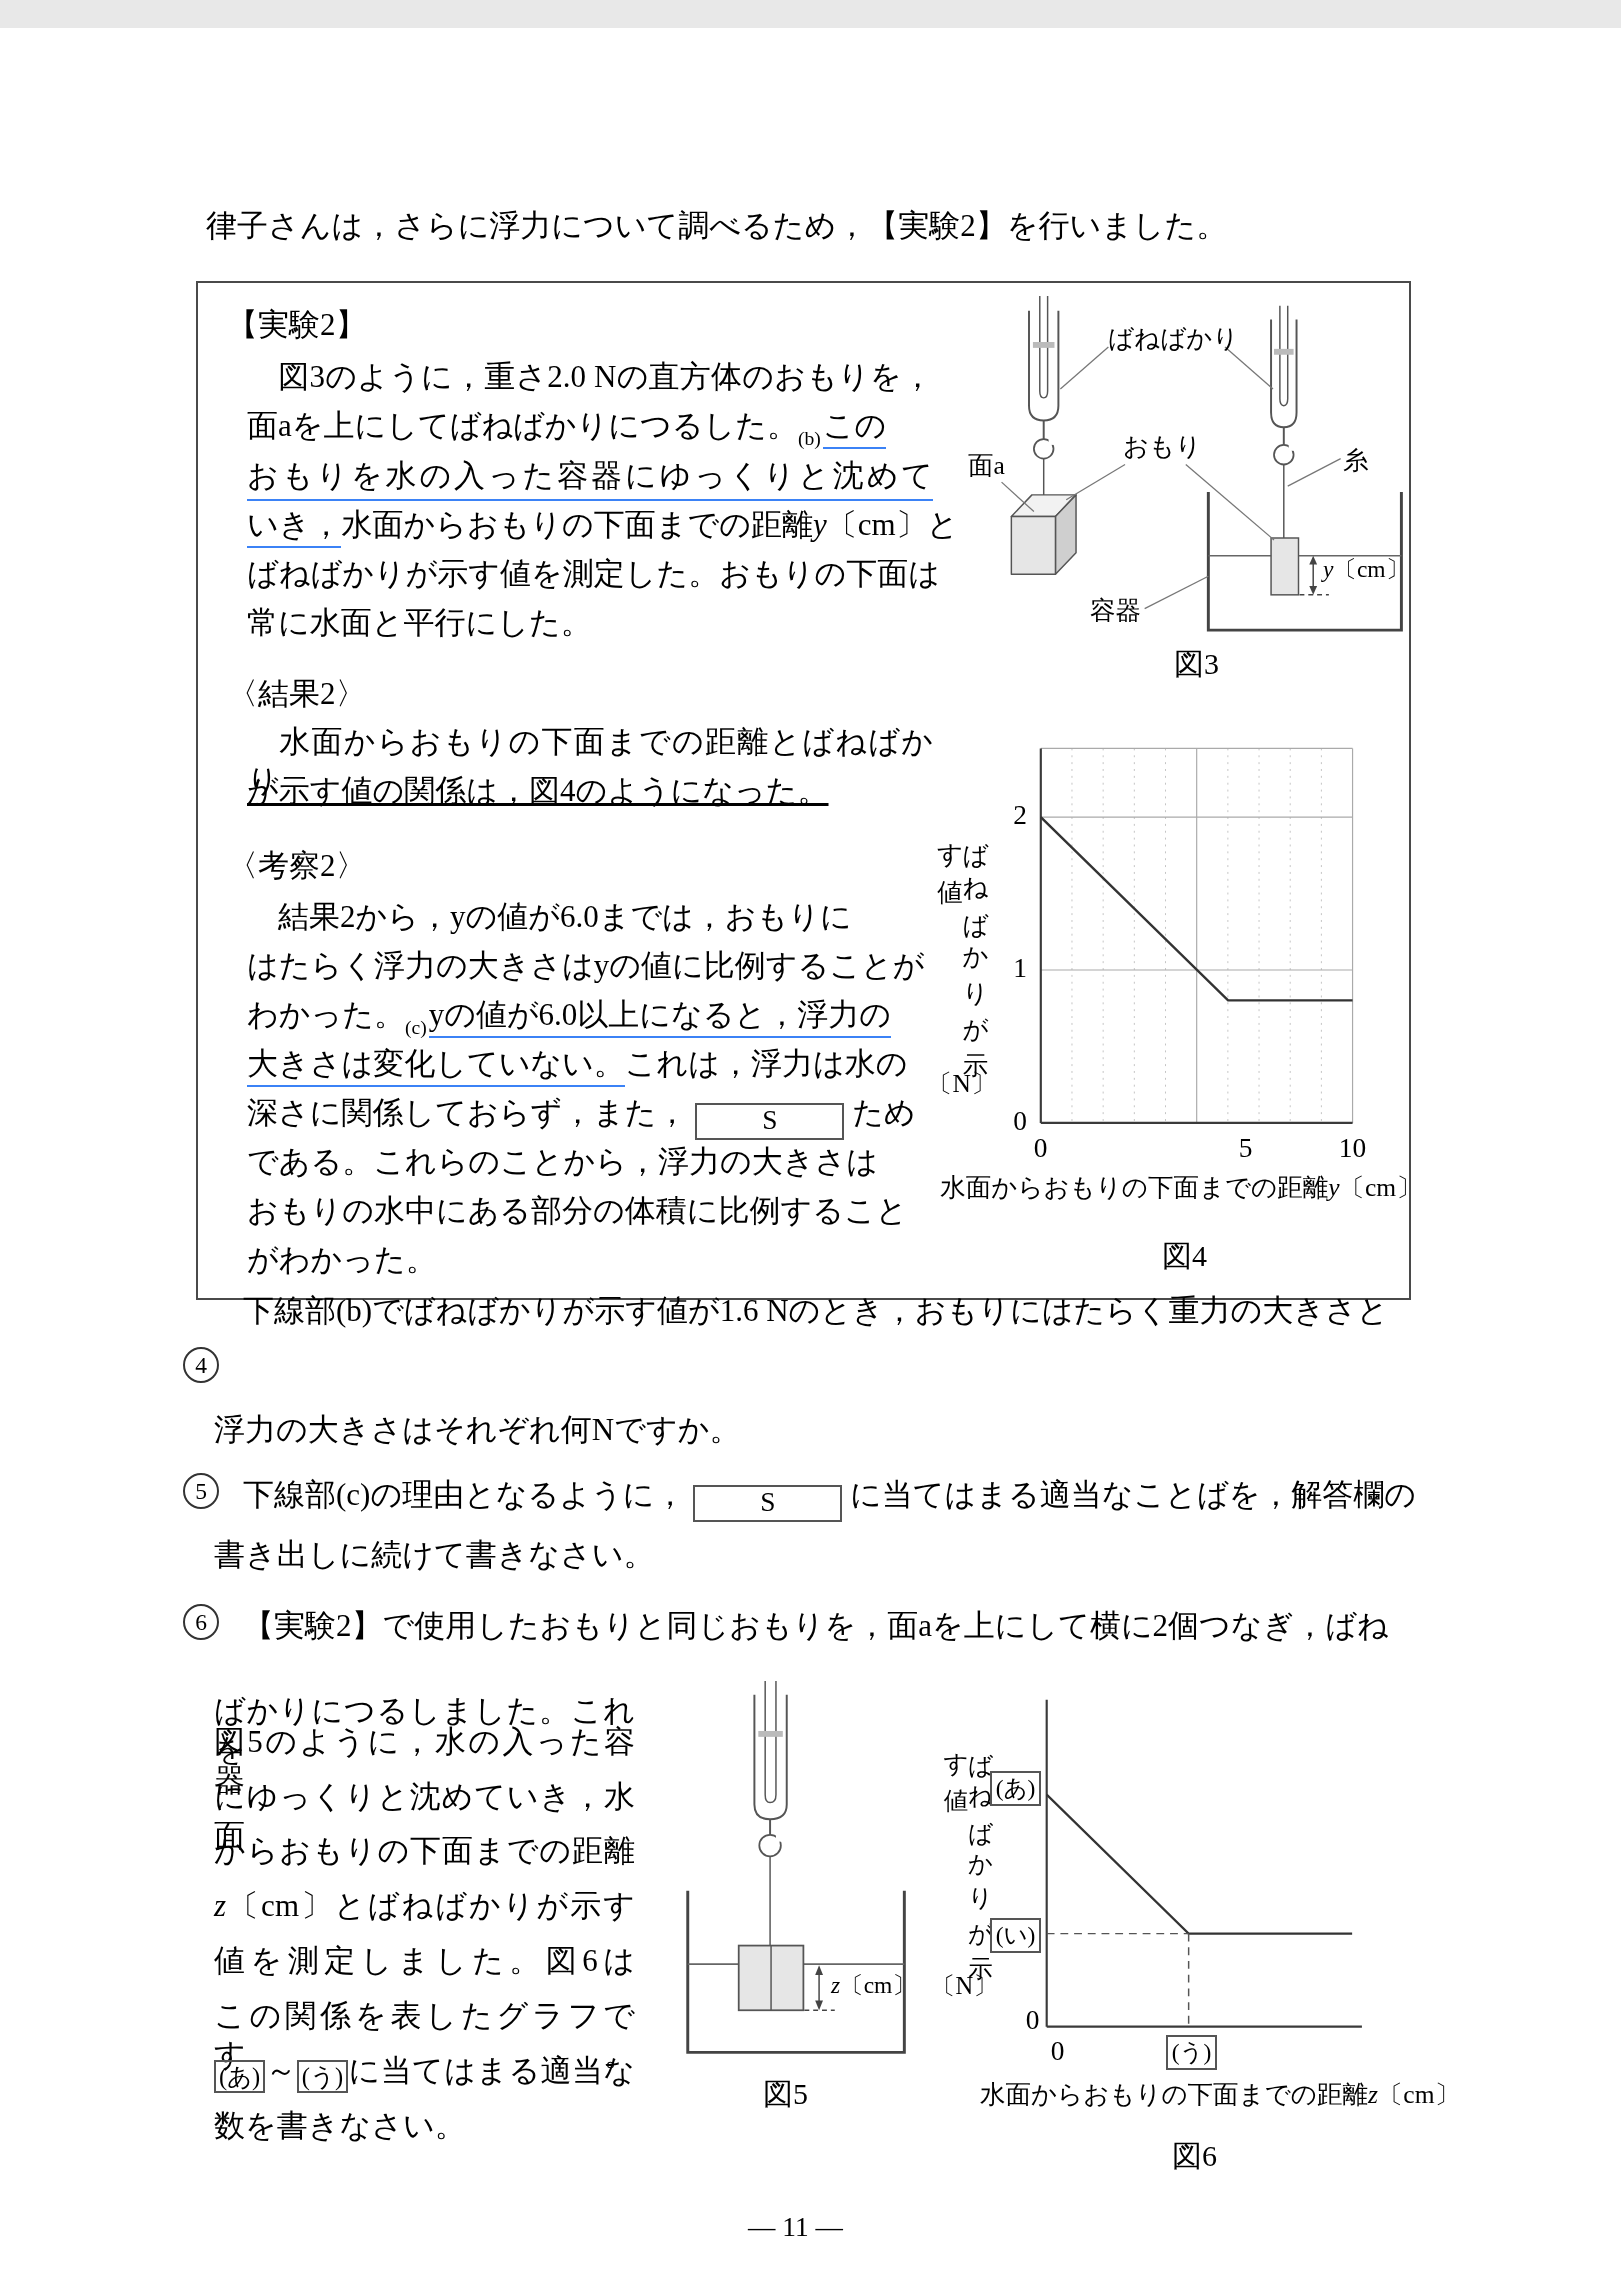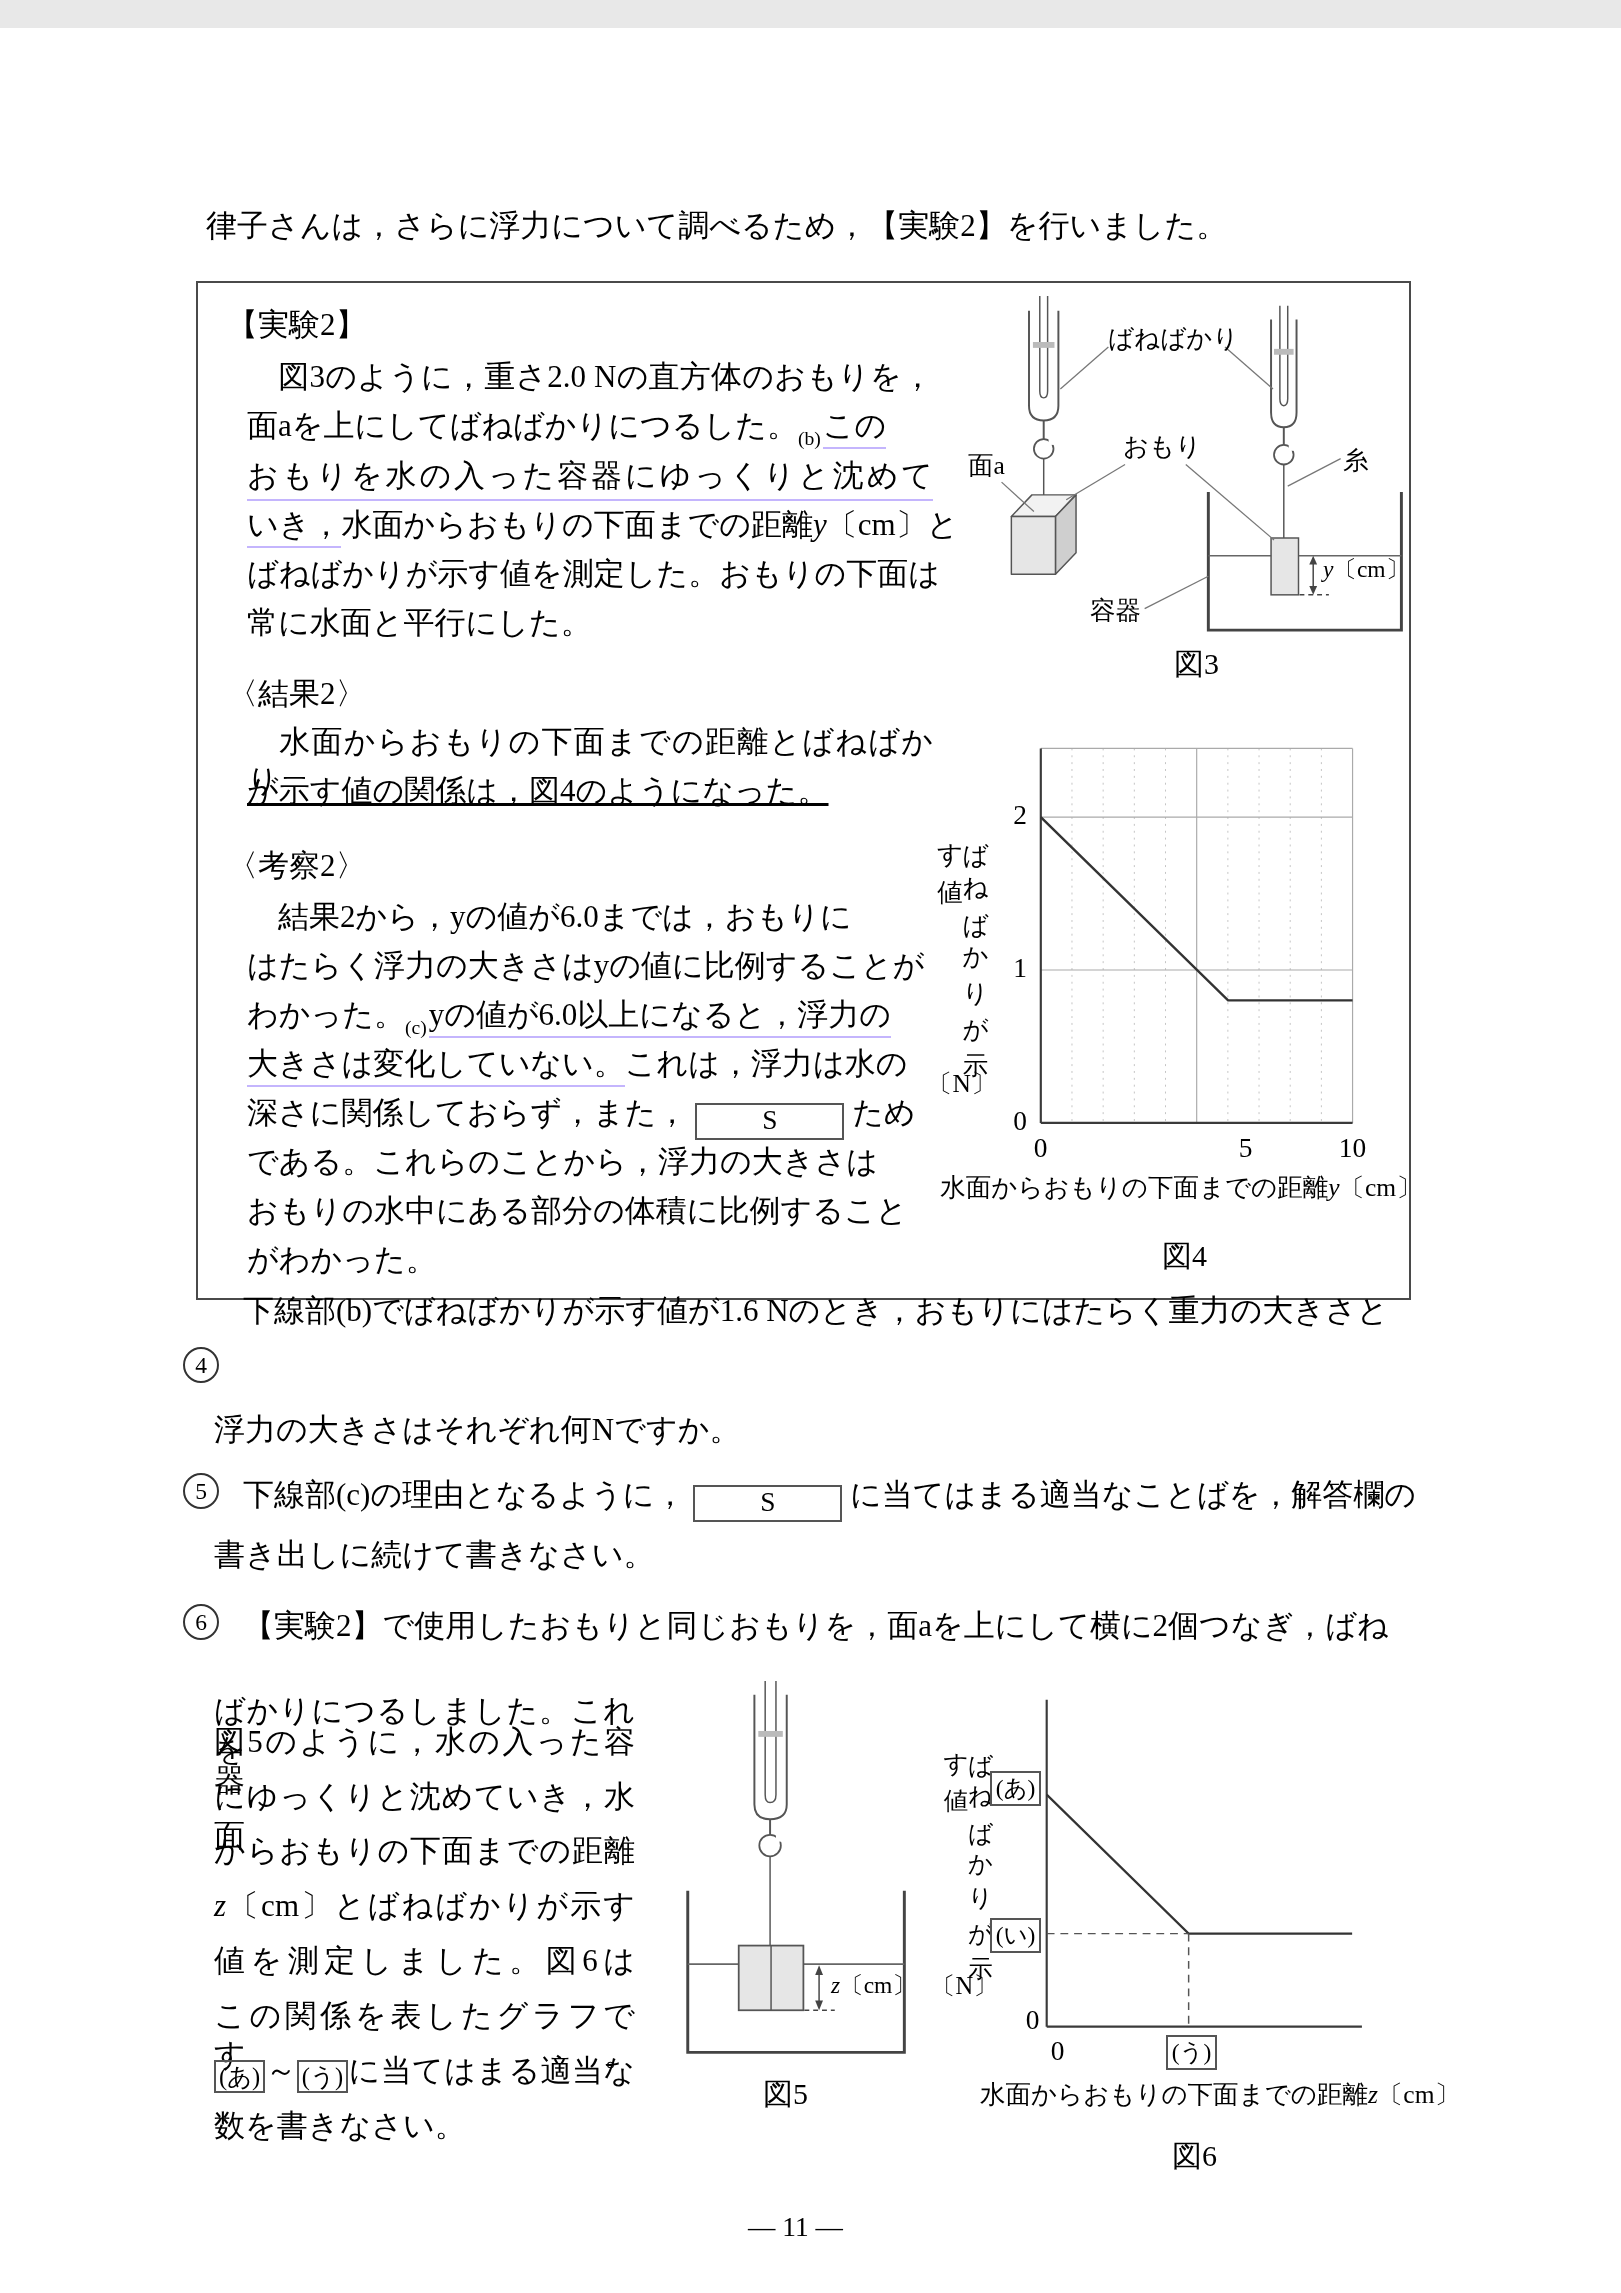--- a/index.html
+++ b/index.html
@@ -3,21 +3,21 @@
 <meta charset="utf-8">
 <style>
   html,body{margin:0;padding:0;background:#e8e8e8;}
   #page{position:relative;width:1621px;height:2294px;background:#ffffff;
         font-family:"Liberation Serif","DejaVu Serif",serif;color:#000000;overflow:hidden;margin-top:28px;}
   .abs{position:absolute;}
   .line{font-size:31px;line-height:39px;white-space:nowrap;}
   .jline{width:686px;white-space:normal;text-align:justify;text-align-last:justify;}
   .njline{width:421px;white-space:normal;text-align:justify;text-align-last:justify;}
   .heading{font-size:31px;line-height:39px;white-space:nowrap;}
-  .u{border-bottom:2px solid #c4b5fd;padding-bottom:3.9px;}
+  .u{border-bottom:2px solid #3b82f6;padding-bottom:3.9px;}
   .marker{font-size:19.6px;vertical-align:-8.8px;margin-right:2px;}
   .sbox{display:inline-block;width:145px;height:33px;line-height:31px;border:2px solid #555;
         text-align:center;font-size:27.4px;vertical-align:-5.9px;margin:0 7.8px;}
   .cnum{display:inline-flex;align-items:center;justify-content:center;width:36px;height:36px;
         border:2px solid #333;border-radius:50%;font-size:23.5px;box-sizing:border-box;}
   .abox{display:inline-block;border:2px solid #555;font-size:24.5px;line-height:29px;
         padding:0 2.9px;vertical-align:-3.9px;}
   .fig-label{font-size:25.5px;line-height:29px;white-space:nowrap;}
   .fig-caption{font-size:30px;line-height:33px;white-space:nowrap;}
   .tick{font-size:27.4px;line-height:29px;}

